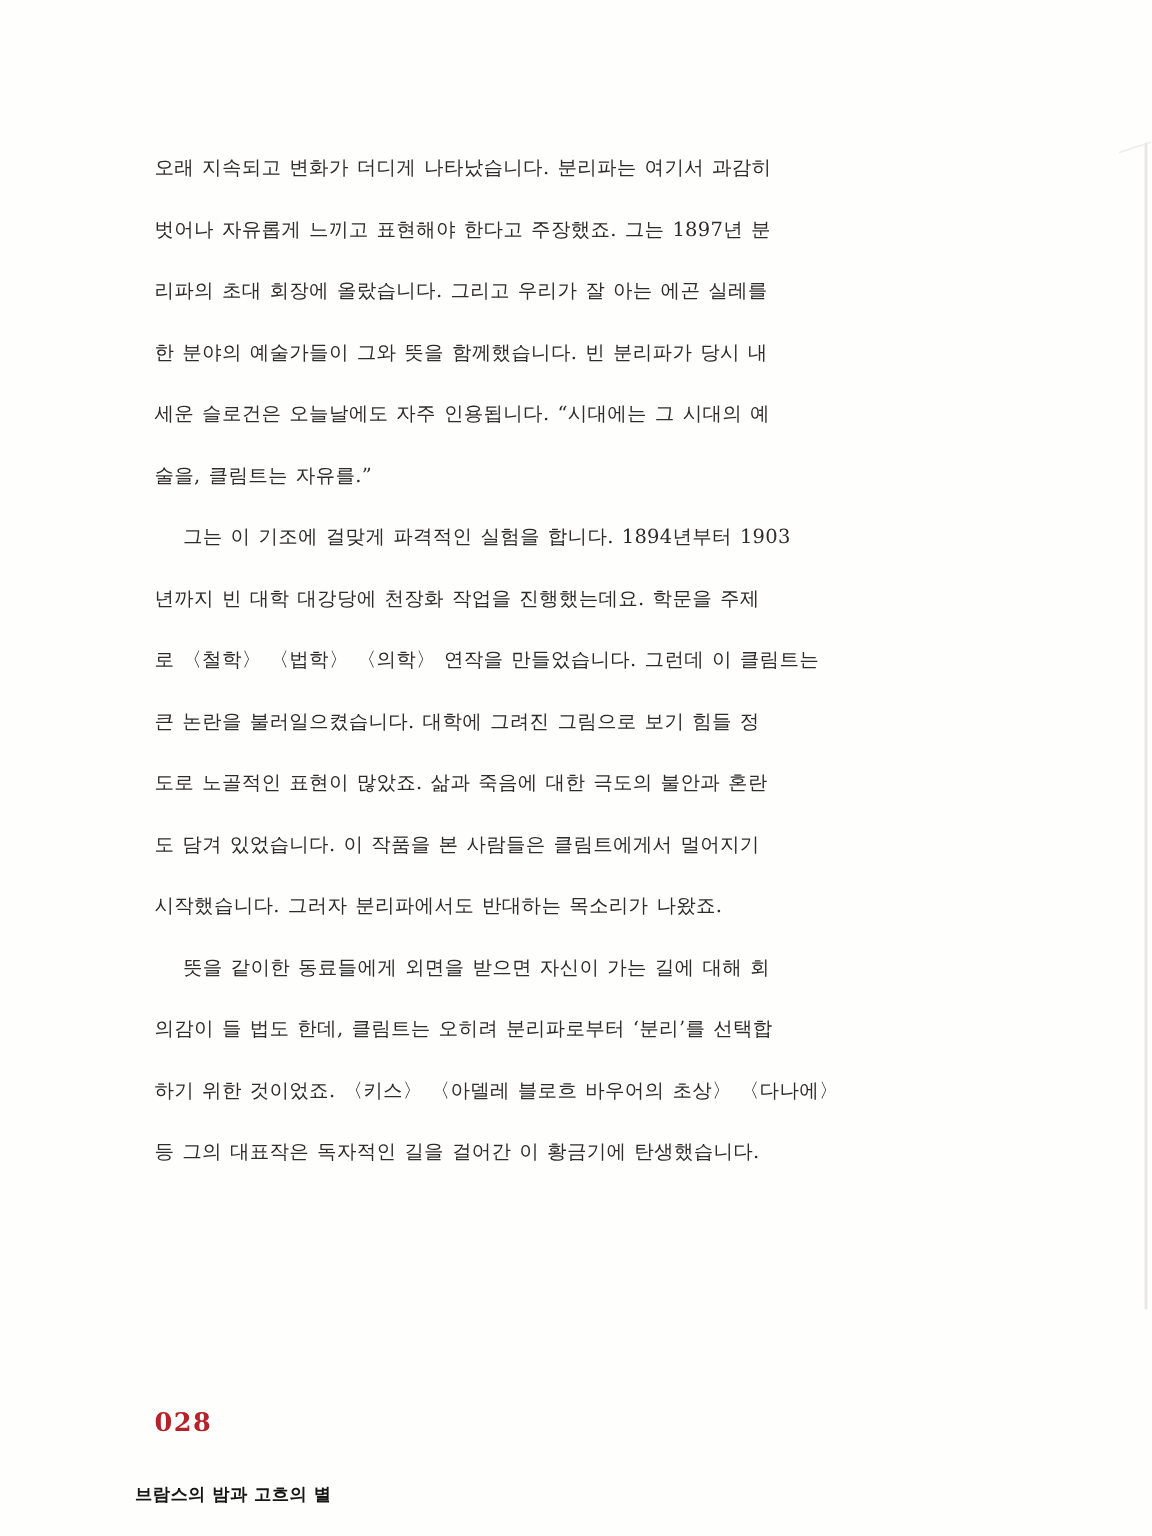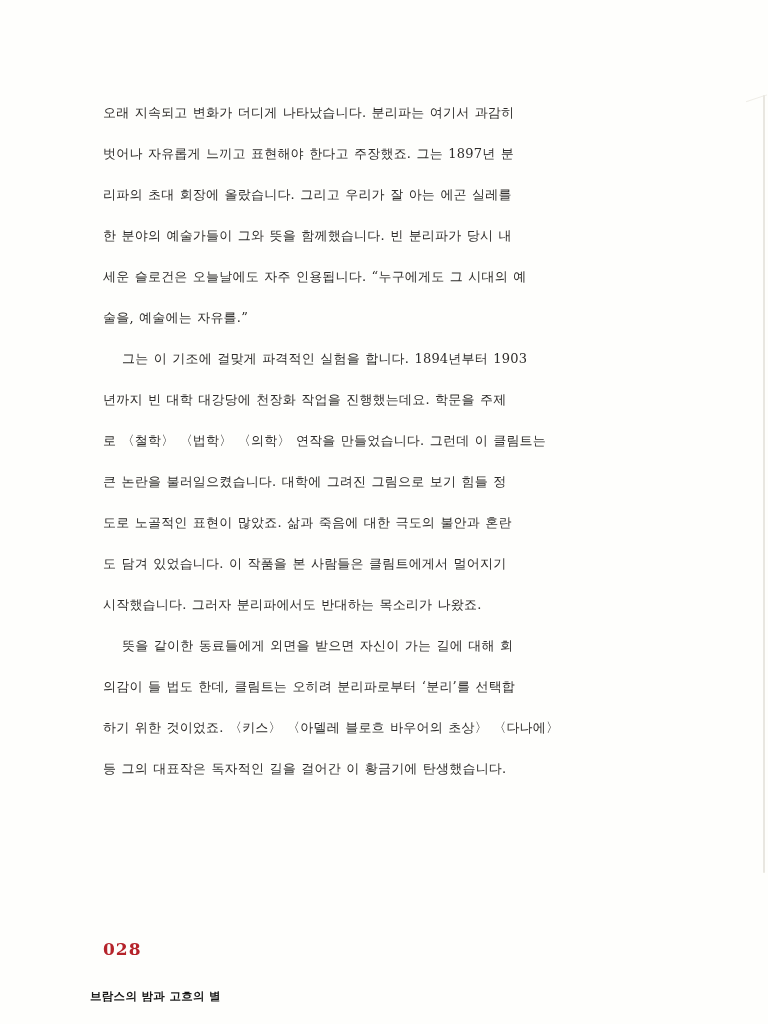--- a/index.html
+++ b/index.html
@@ -91,22 +91,22 @@
 </head>
 <body>
 
 <div class="book-page">
 
   <div class="text-block">
     <div class="line">오래 지속되고 변화가 더디게 나타났습니다. 분리파는 여기서 과감히</div>
     <div class="line">벗어나 자유롭게 느끼고 표현해야 한다고 주장했죠. 그는 1897년 분</div>
     <div class="line">리파의 초대 회장에 올랐습니다. 그리고 우리가 잘 아는 에곤 실레를</div>
     <div class="line">한 분야의 예술가들이 그와 뜻을 함께했습니다. 빈 분리파가 당시 내</div>
-    <div class="line">세운 슬로건은 오늘날에도 자주 인용됩니다. “누구에게도 그 시대의 예</div>
-    <div class="line para-end">술을, 예술에는 자유를.”</div>
+    <div class="line">세운 슬로건은 오늘날에도 자주 인용됩니다. “시대에는 그 시대의 예</div>
+    <div class="line para-end">술을, 클림트는 자유를.”</div>
     <div class="line indent">그는 이 기조에 걸맞게 파격적인 실험을 합니다. 1894년부터 1903</div>
     <div class="line">년까지 빈 대학 대강당에 천장화 작업을 진행했는데요. 학문을 주제</div>
     <div class="line">로 〈철학〉 〈법학〉 〈의학〉 연작을 만들었습니다. 그런데 이 클림트는</div>
     <div class="line">큰 논란을 불러일으켰습니다. 대학에 그려진 그림으로 보기 힘들 정</div>
     <div class="line">도로 노골적인 표현이 많았죠. 삶과 죽음에 대한 극도의 불안과 혼란</div>
     <div class="line">도 담겨 있었습니다. 이 작품을 본 사람들은 클림트에게서 멀어지기</div>
     <div class="line para-end">시작했습니다. 그러자 분리파에서도 반대하는 목소리가 나왔죠.</div>
     <div class="line indent">뜻을 같이한 동료들에게 외면을 받으면 자신이 가는 길에 대해 회</div>
     <div class="line">의감이 들 법도 한데, 클림트는 오히려 분리파로부터 ‘분리’를 선택합</div>
     <div class="line">하기 위한 것이었죠. 〈키스〉 〈아델레 블로흐 바우어의 초상〉 〈다나에〉</div>

